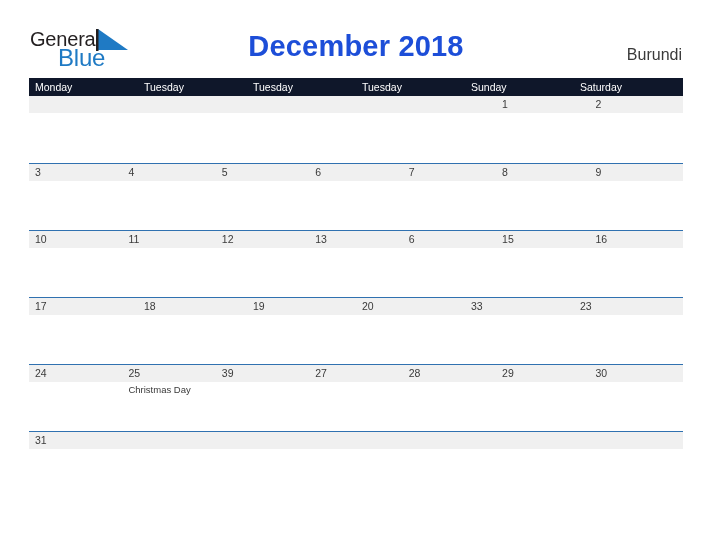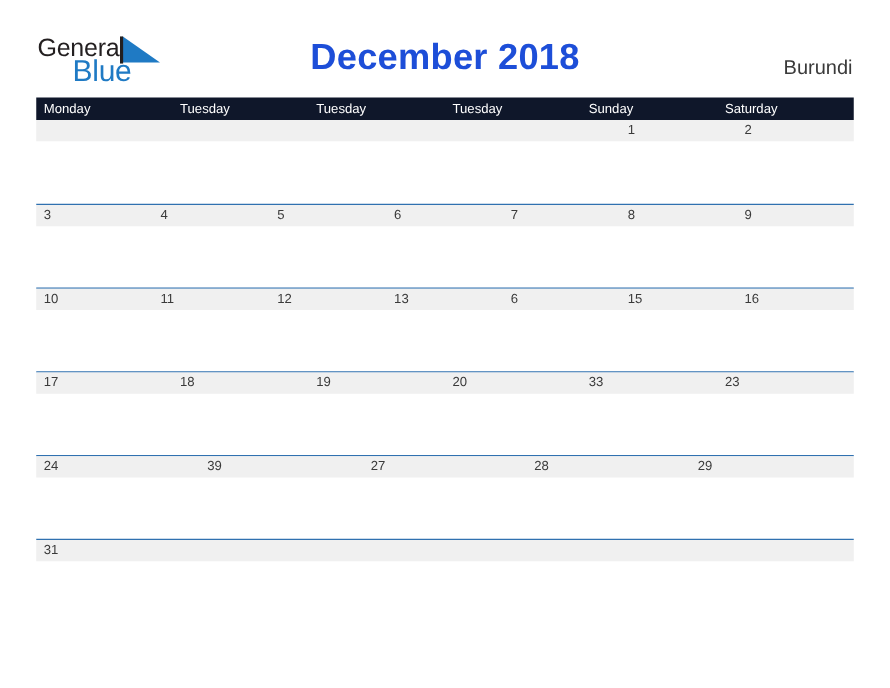--- a/index.html
+++ b/index.html
@@ -291,31 +291,38 @@
           </div>
         </div>
       </div>
       <div class="week-row">
         <div class="day-band"></div>
         <div class="days">
           <div class="day-cell">
             <span class="day-number">24</span>
           </div>
           <div class="day-cell">
+            <span class="day-number">25</span>
+            <span class="day-event">Christmas Day</span>
+          </div>
+          <div class="day-cell">
             <span class="day-number">39</span>
           </div>
           <div class="day-cell">
             <span class="day-number">27</span>
           </div>
           <div class="day-cell">
             <span class="day-number">28</span>
           </div>
           <div class="day-cell">
             <span class="day-number">29</span>
           </div>
+          <div class="day-cell">
+            <span class="day-number">30</span>
+          </div>
         </div>
       </div>
       <div class="week-row">
         <div class="day-band"></div>
         <div class="days">
           <div class="day-cell">
             <span class="day-number">31</span>
           </div>
           <div class="day-cell empty">
             <span class="day-number"></span>

